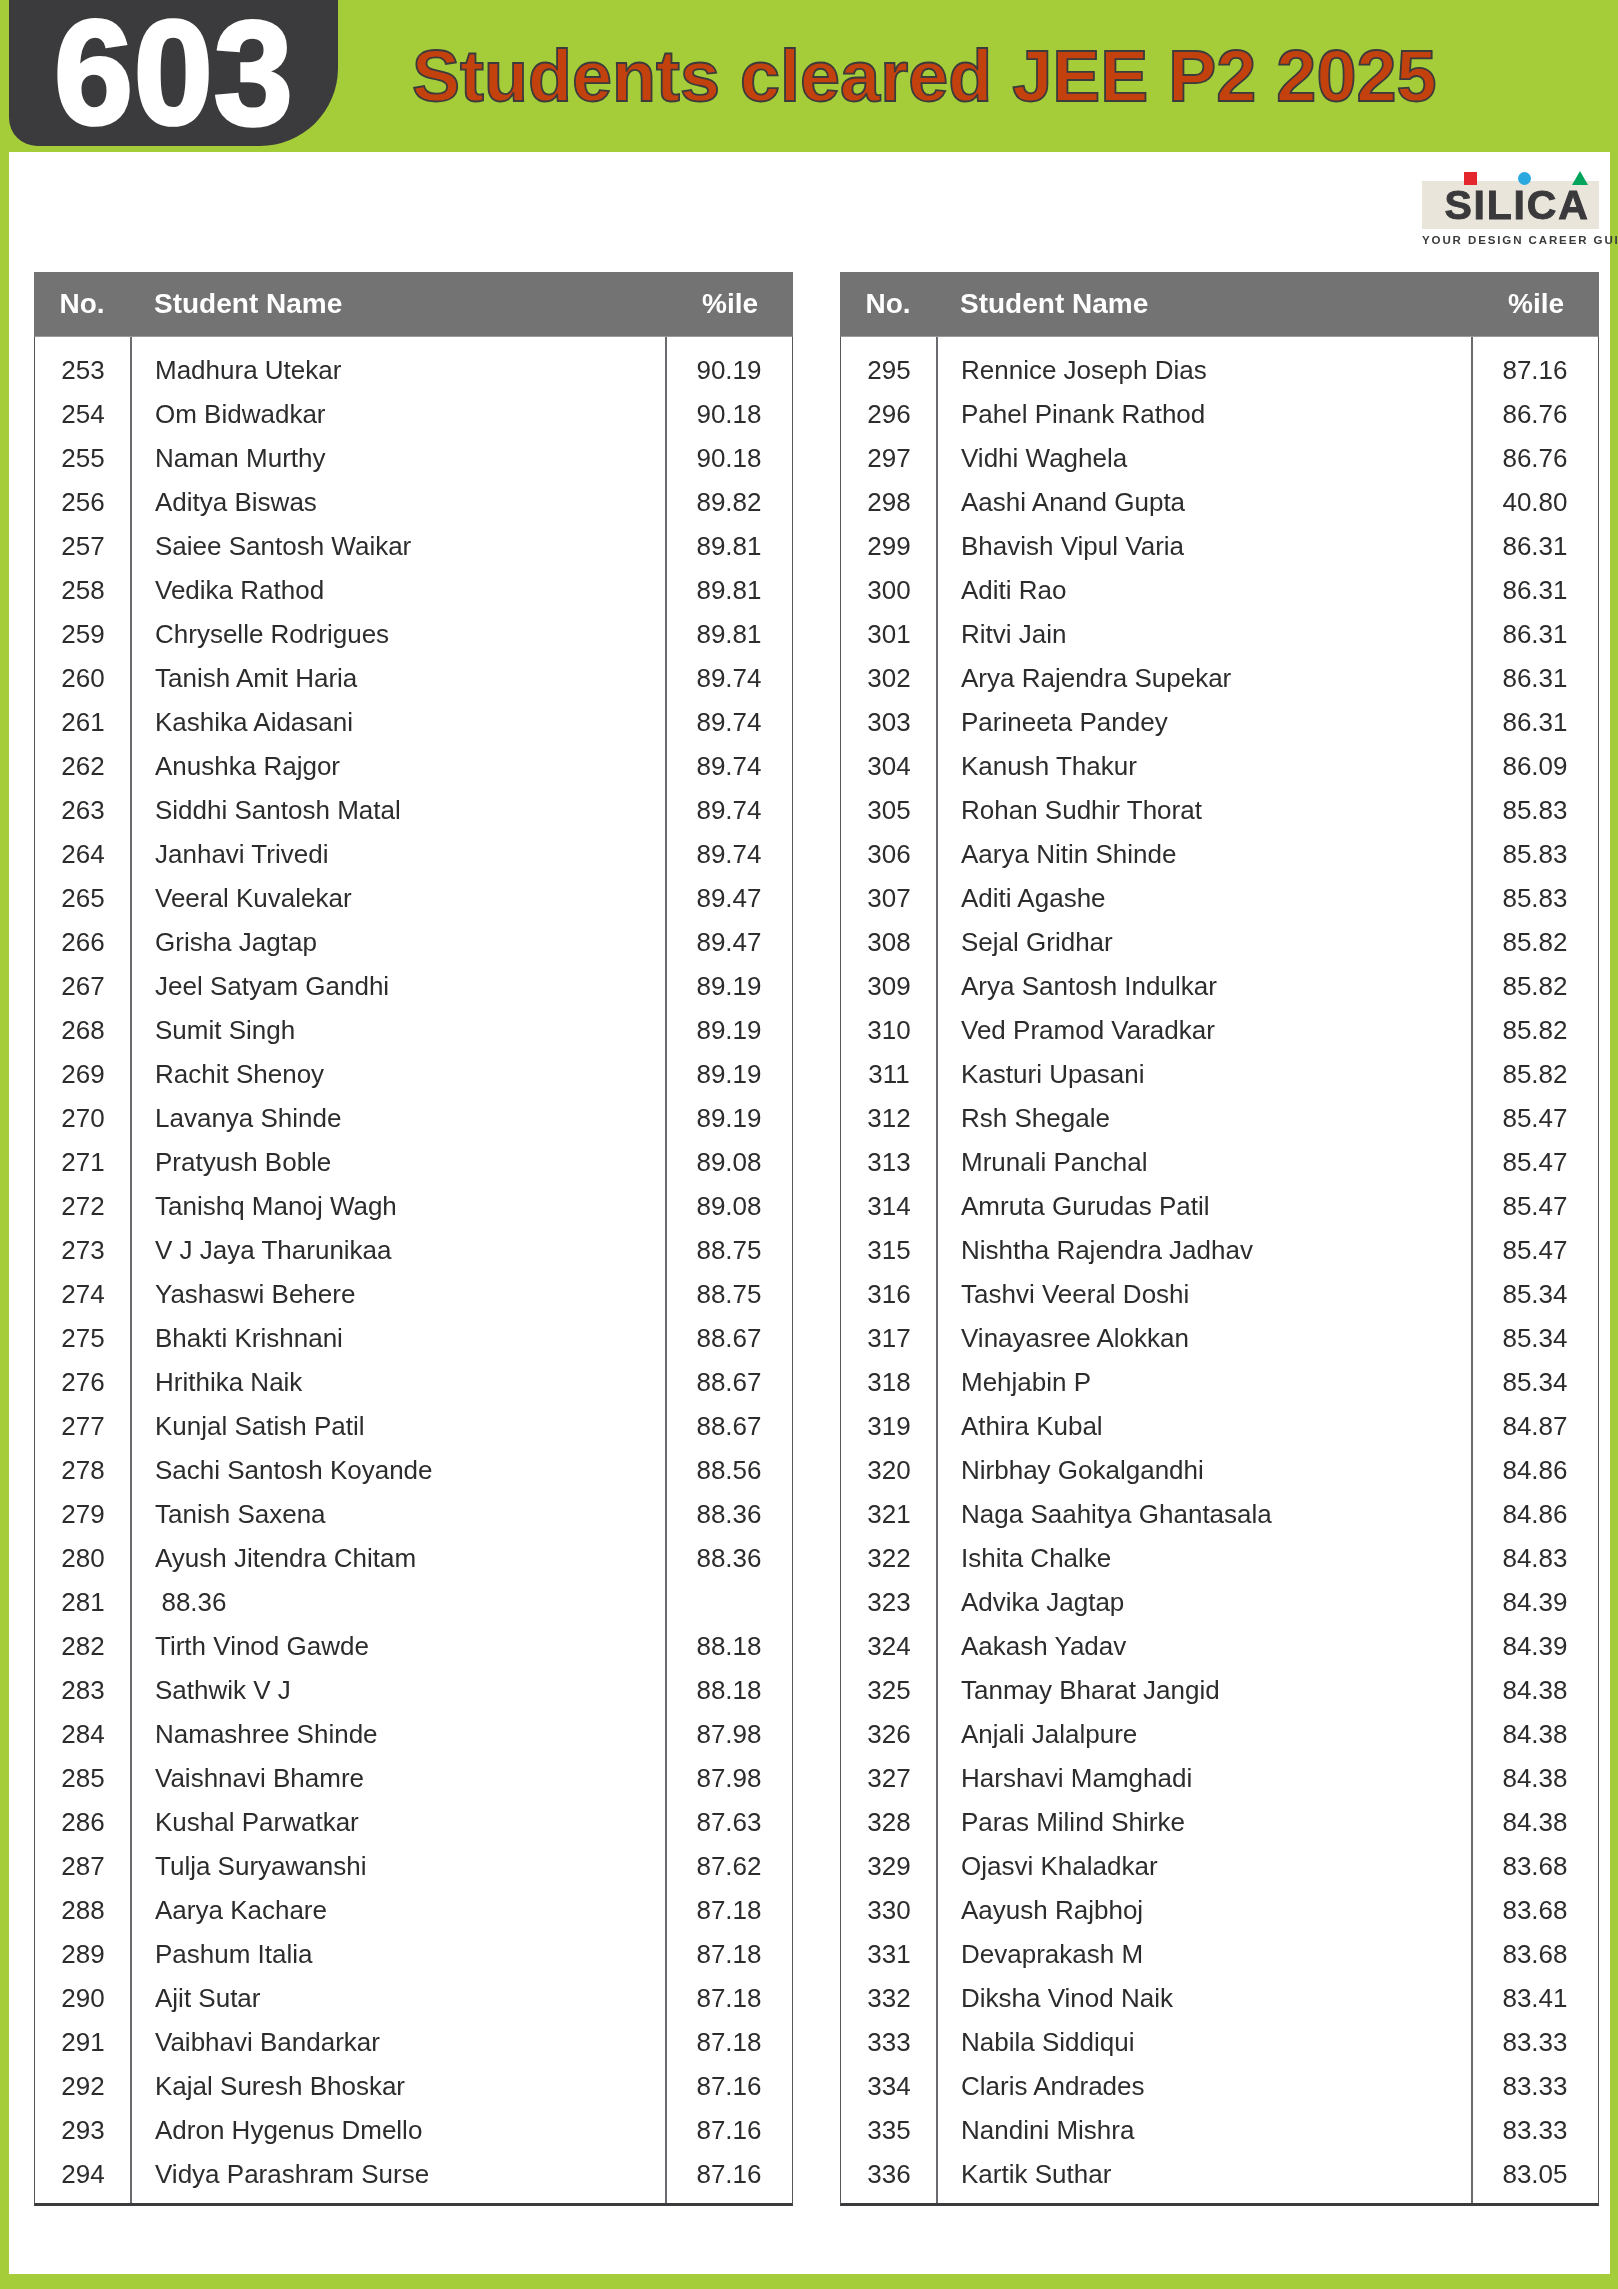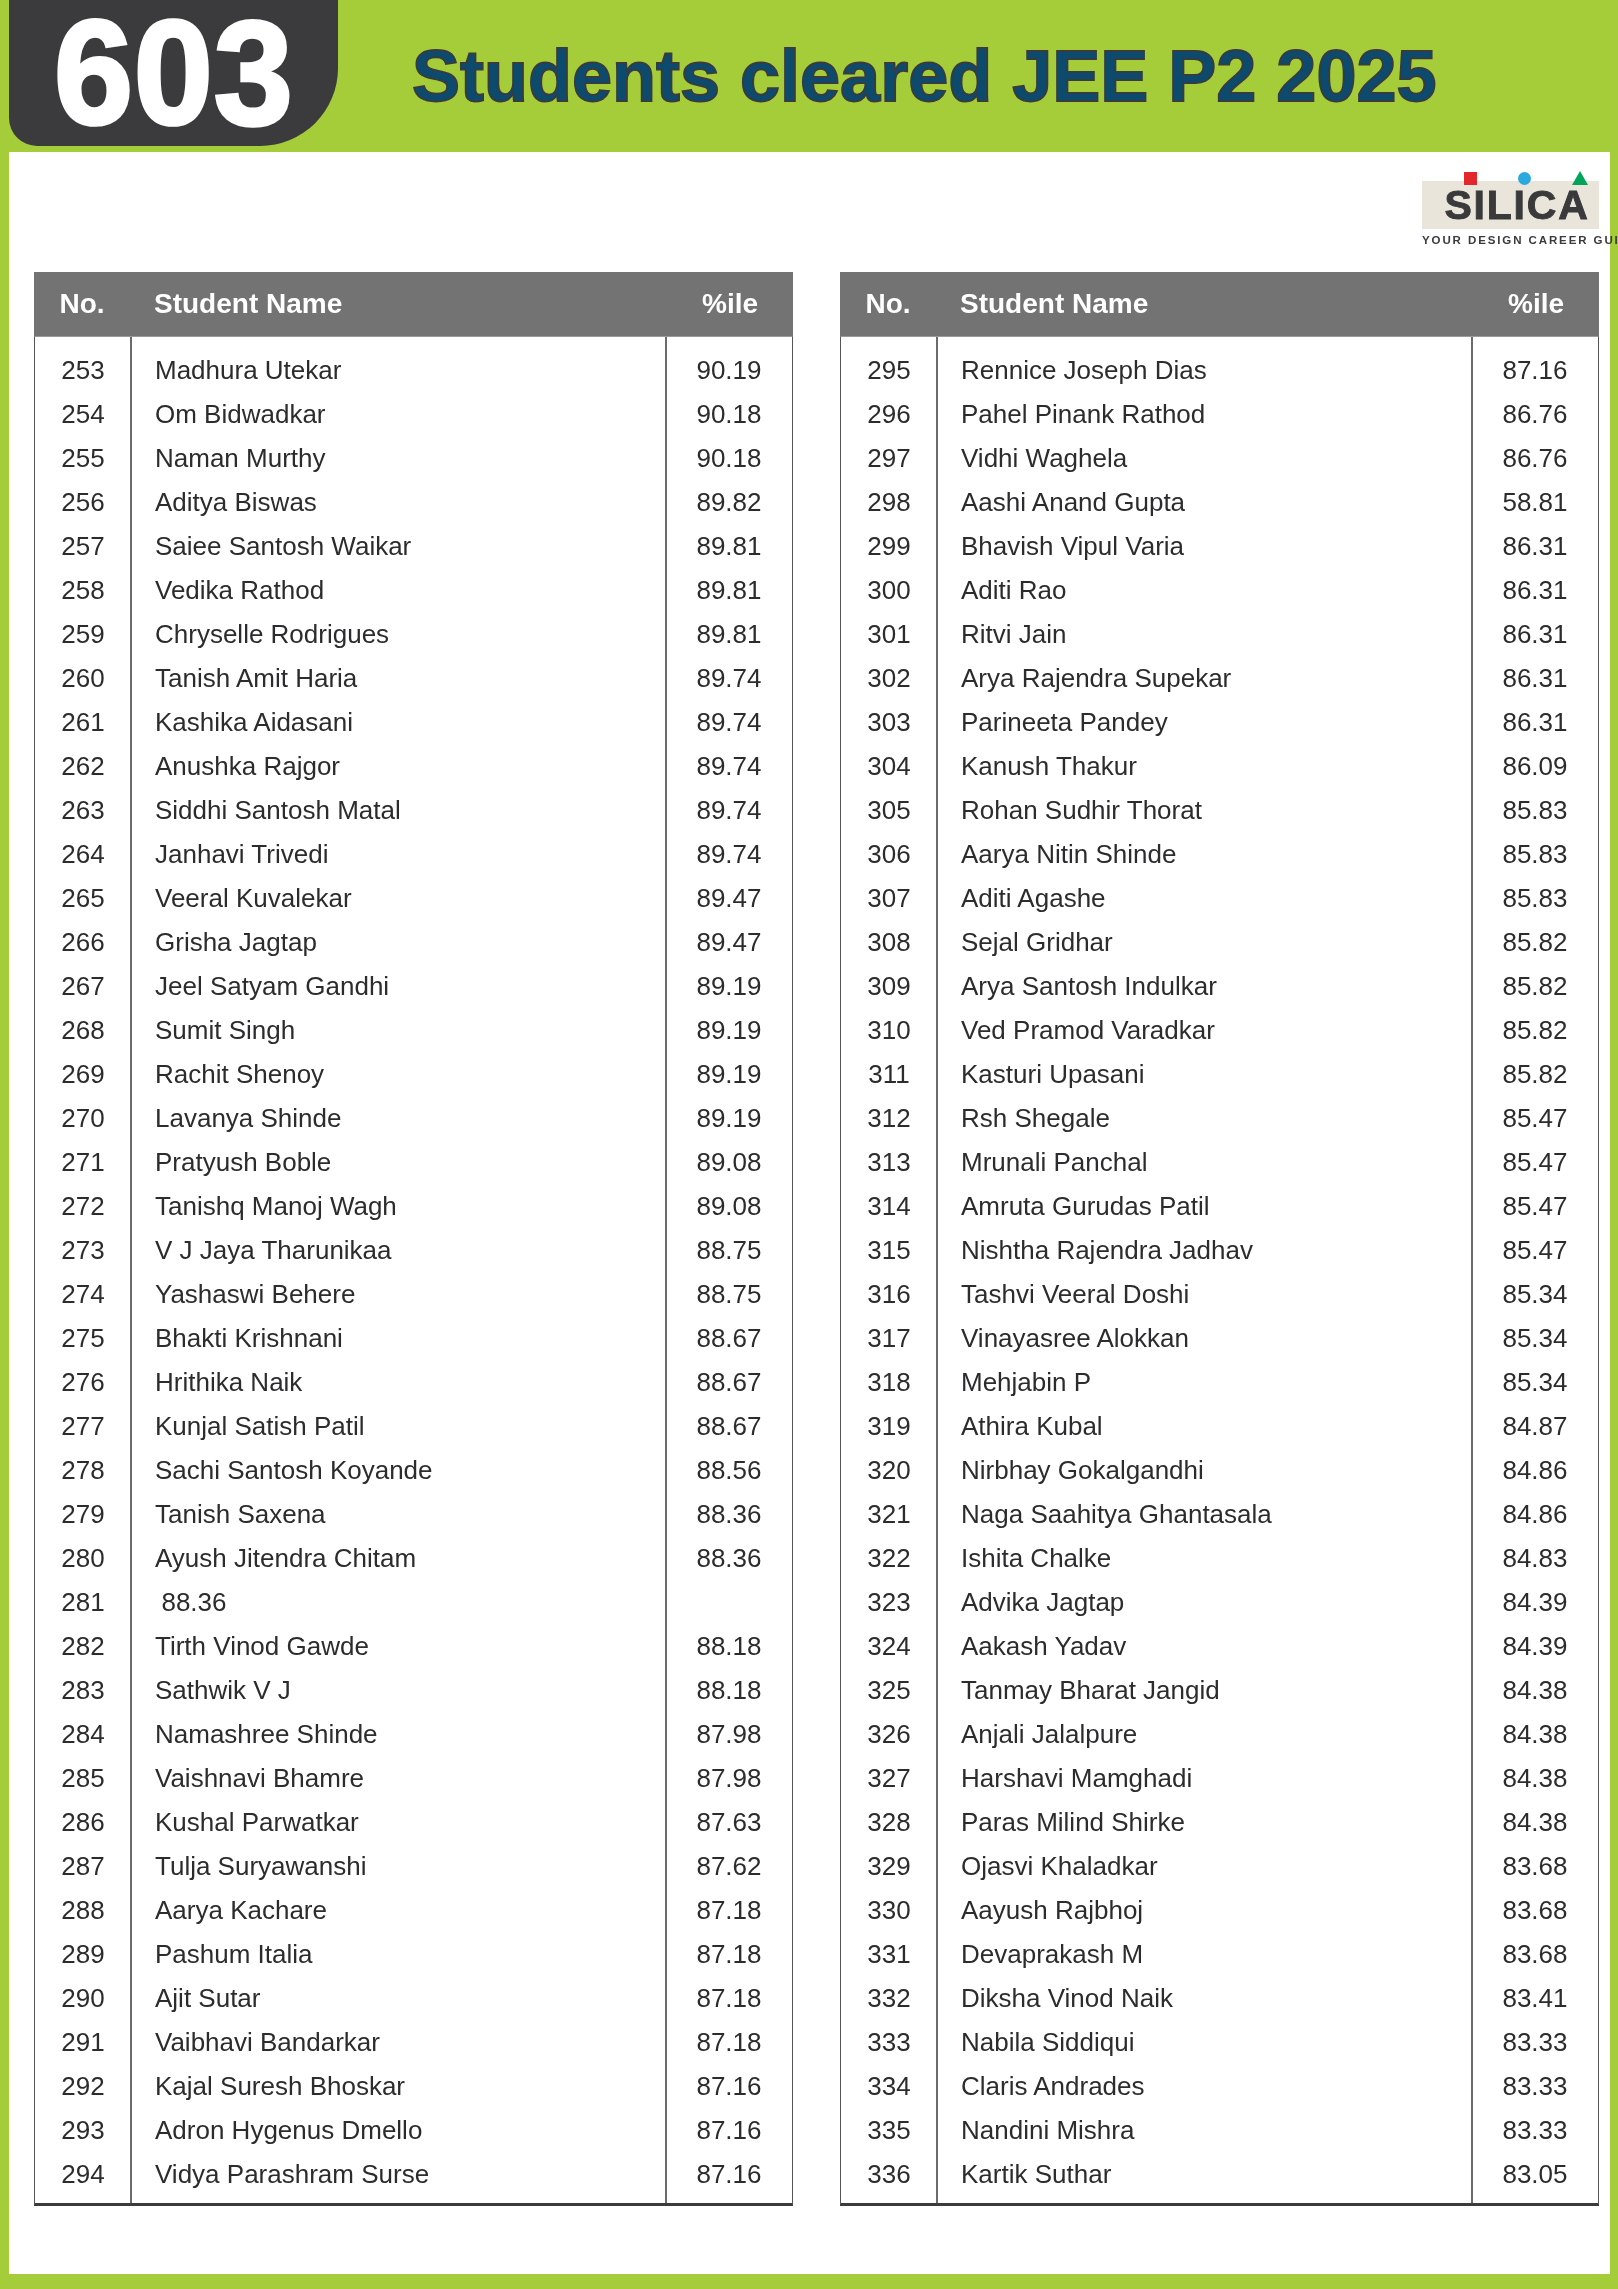--- a/index.html
+++ b/index.html
@@ -18,21 +18,21 @@
     position:absolute;left:9.2px;top:0;width:329px;height:146px;
     background:#3b3a3c;border-radius:0 0 78px 28px;
     display:flex;align-items:center;justify-content:center;
   }
   .badge-text{
     color:#ffffff;font-size:148px;font-weight:700;letter-spacing:0.9px;
     -webkit-text-stroke:3.7px #ffffff;transform:scaleX(.96);
   }
   .title{
     position:absolute;left:412px;top:0;height:152px;display:flex;align-items:center;
-    font-size:72px;font-weight:700;color:#0c4a6e;-webkit-text-stroke:1.8px #3b3a3c;
+    font-size:72px;font-weight:700;color:#c2410c;-webkit-text-stroke:1.8px #3b3a3c;
     letter-spacing:0;white-space:nowrap;
   }
   
   .logo{position:absolute;top:181px;right:20px;width:177px;}
   .logo-panel{
     position:relative;background:#e9e5da;height:48px;
     display:flex;align-items:center;justify-content:center;
     font-size:41px;font-weight:700;letter-spacing:1.8px;color:#3a393b;padding-left:13px;
     -webkit-text-stroke:0.9px #3a393b;
   }
@@ -337,21 +337,21 @@
           <div class="td-pct">86.76</div>
         </div>
         <div class="trow">
           <div class="td-no">297</div>
           <div class="td-name">Vidhi Waghela</div>
           <div class="td-pct">86.76</div>
         </div>
         <div class="trow">
           <div class="td-no">298</div>
           <div class="td-name">Aashi Anand Gupta</div>
-          <div class="td-pct">58.81</div>
+          <div class="td-pct">40.80</div>
         </div>
         <div class="trow">
           <div class="td-no">299</div>
           <div class="td-name">Bhavish Vipul Varia</div>
           <div class="td-pct">86.31</div>
         </div>
         <div class="trow">
           <div class="td-no">300</div>
           <div class="td-name">Aditi Rao</div>
           <div class="td-pct">86.31</div>

